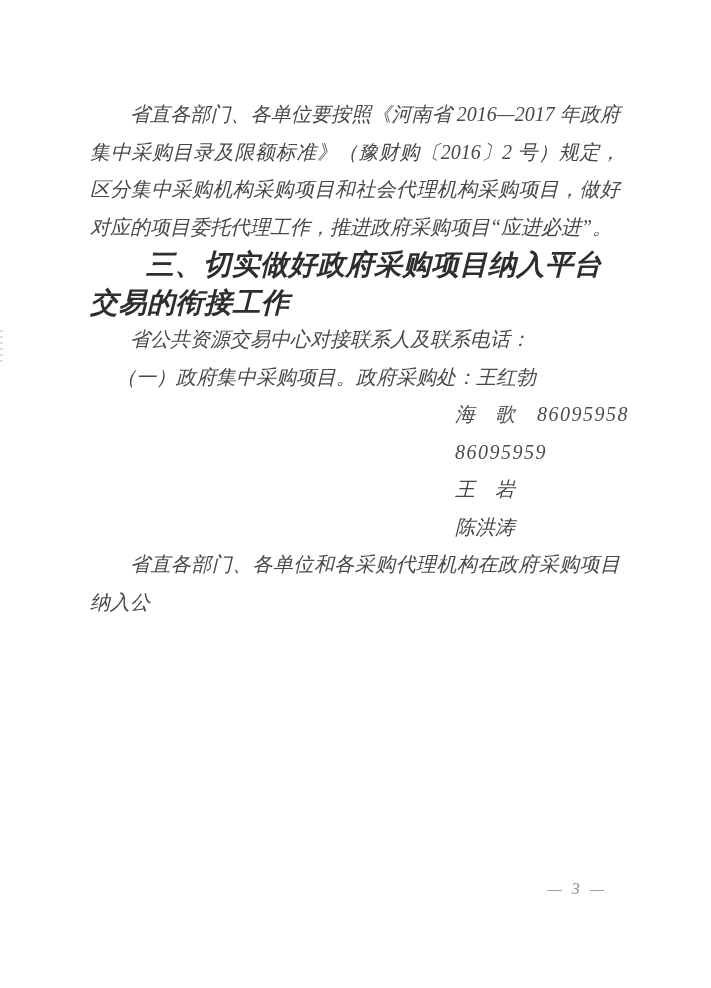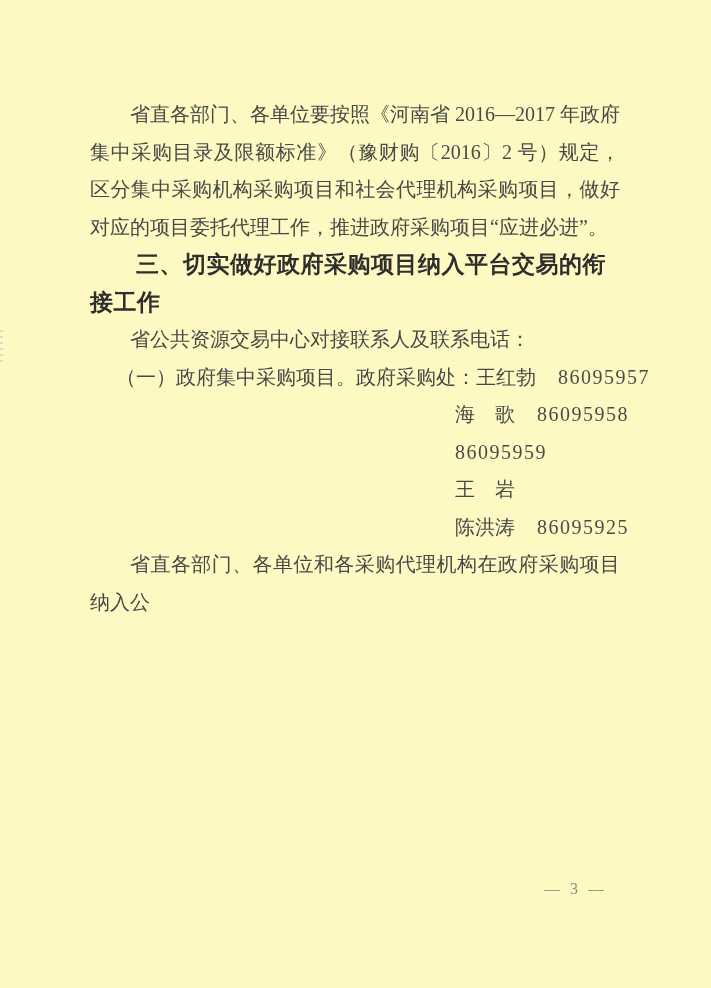--- a/index.html
+++ b/index.html
@@ -5,40 +5,41 @@
   html, body {
     margin: 0;
     padding: 0;
     background: #e8e8e8;
   }
   .page {
     position: relative;
     width: 711px;
     height: 988px;
     margin: 0 auto;
-    background: #fef9c3;
+    background: #ffffff;
     box-sizing: border-box;
     padding: 96px 91px 0 90px;
     font-family: "Liberation Serif", "DejaVu Serif", serif;
     font-size: 20px;
     line-height: 37.5px;
     color: #484846;
     overflow: hidden;
+    font-style: italic;
   }
   .para {
     margin: 0;
     text-indent: 2em;
     text-align: justify;
     text-justify: inter-ideograph;
     word-break: break-all;
   }
   .heading {
     margin: 0;
     text-indent: 2em;
-    font-size: 23px;
+    font-size: 28px;
     line-height: 37.5px;
     font-weight: 700;
     color: #2e2e2c;
     letter-spacing: 0.5px;
   }
   .contact-rows {
     width: 100%;
   }
   .contact-row {
     display: flex;
@@ -94,21 +95,20 @@
   <h3 class="heading">三、切实做好政府采购项目纳入平台交易的衔接工作</h3>
 
 
   <p class="para">省公共资源交易中心对接联系人及联系电话：</p>
 
   <div class="contact-rows">
 
     <div class="contact-row">
       <span class="c-label">（一）政府集中采购项目。政府采购处：</span>
       <span class="c-name">王红勃</span>
-      <span class="c-phone">86095957</span>
     </div>
 
     <div class="contact-row">
       <span class="c-label"></span>
       <span class="c-name">海　歌</span>
       <span class="c-phone">86095958</span>
     </div>
 
     <div class="contact-row">
       <span class="c-label"></span>
@@ -117,21 +117,20 @@
 
 
     <div class="contact-row">
       <span class="c-label"></span>
       <span class="c-name">王　岩</span>
     </div>
 
     <div class="contact-row">
       <span class="c-label"></span>
       <span class="c-name">陈洪涛</span>
-      <span class="c-phone">86095925</span>
     </div>
 
   </div>
 
   <p class="para">省直各部门、各单位和各采购代理机构在政府采购项目纳入公</p>
 
   <div class="page-number">— 3 —</div>
 
 </div>
 

